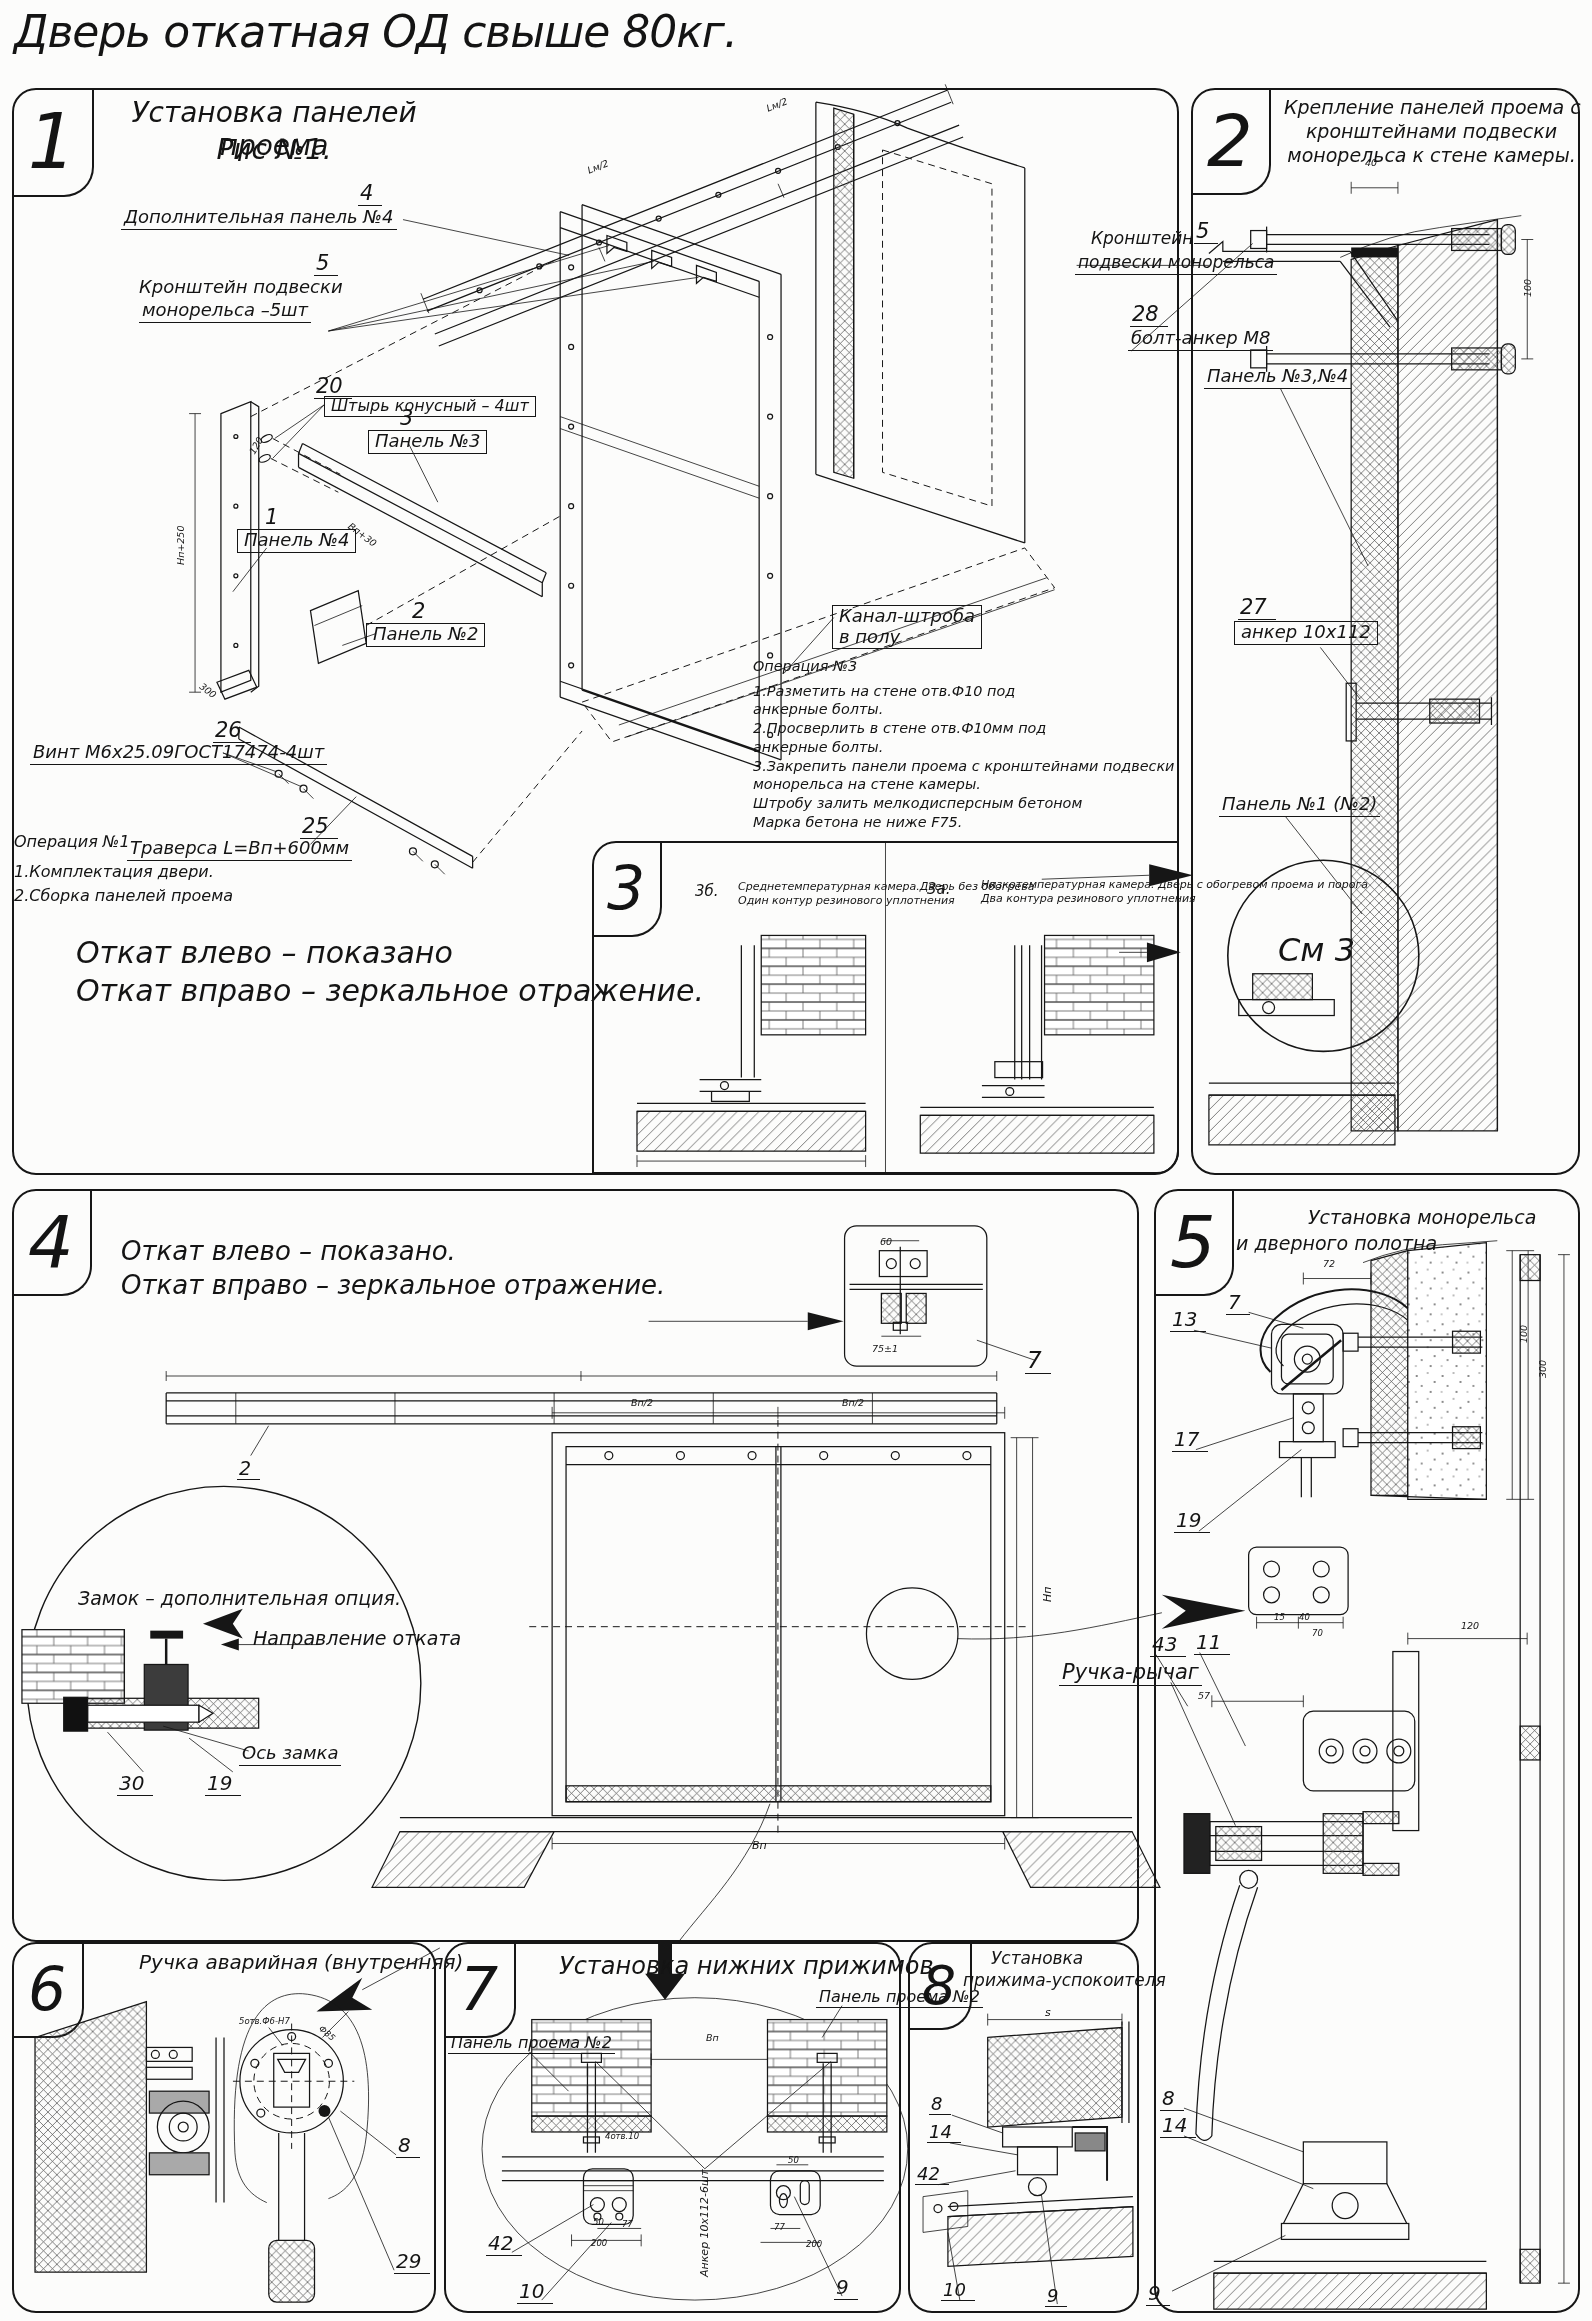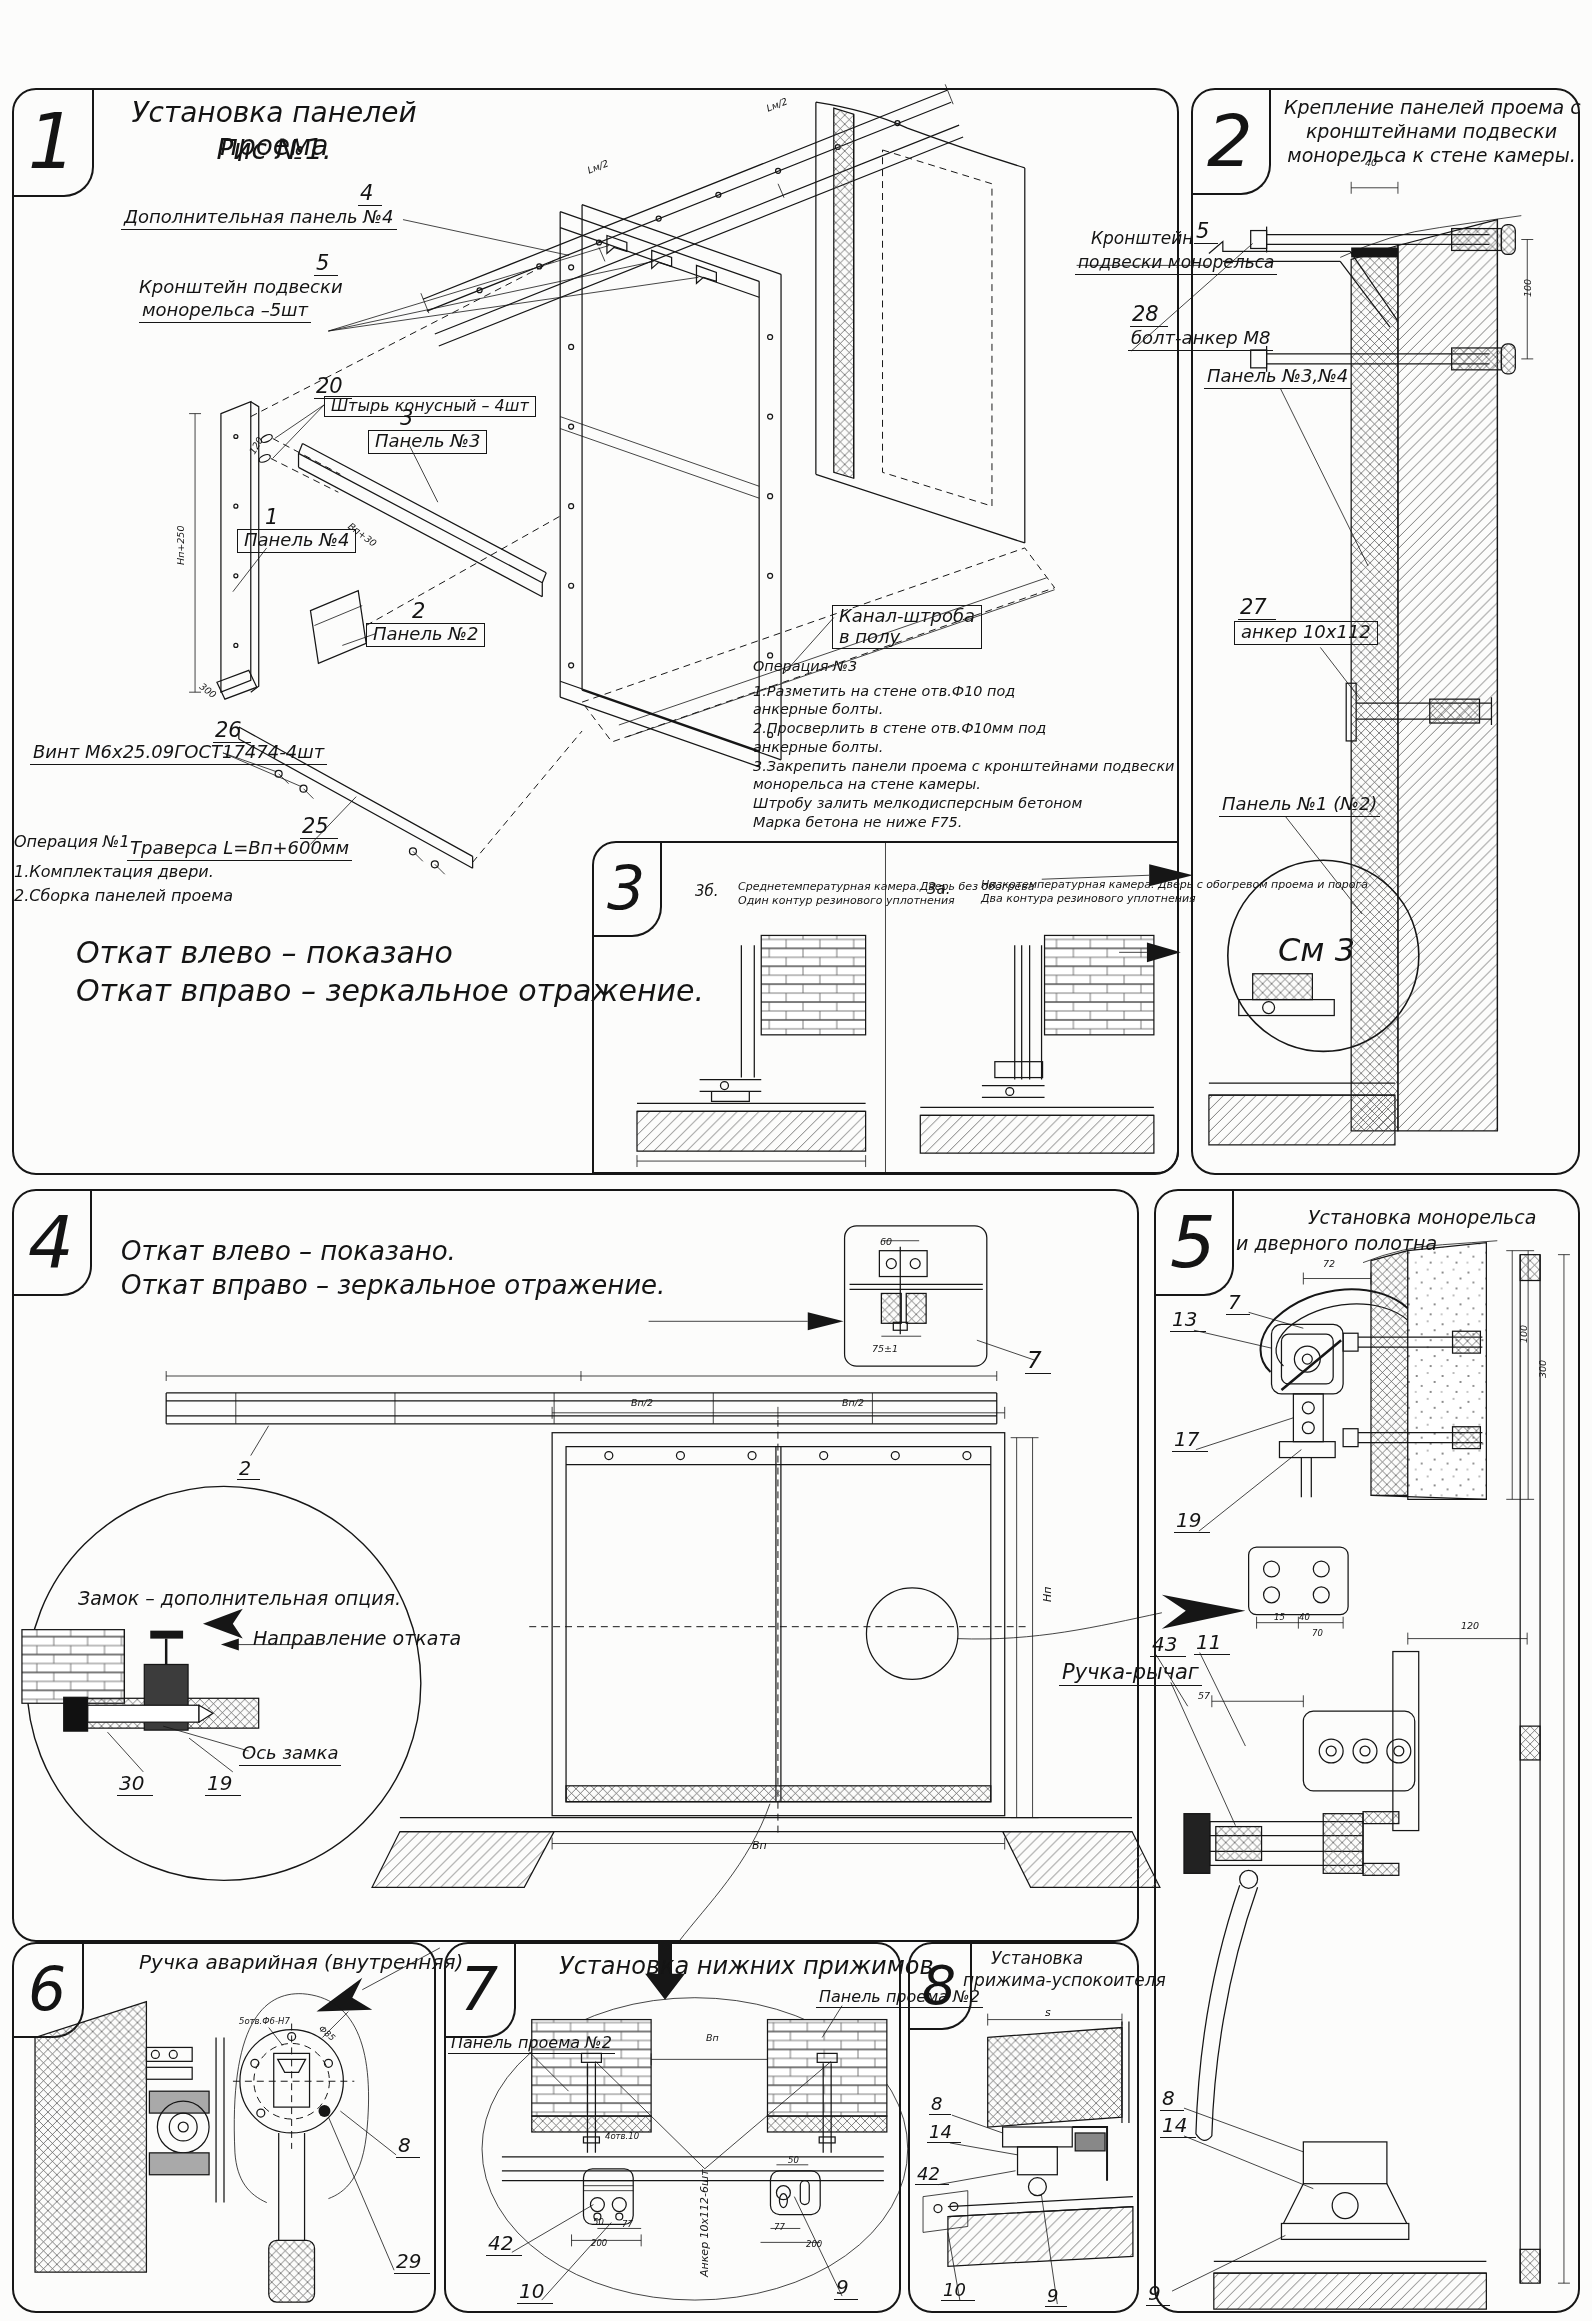--- a/index.html
+++ b/index.html
@@ -51,20 +51,21 @@
         <circle cx="4" cy="6" r="1" fill="#666"></circle>
           <circle cx="15" cy="3" r=".8" fill="#666"></circle>
         <circle cx="22" cy="12" r="1" fill="#666"></circle>
           <circle cx="9" cy="16" r=".9" fill="#666"></circle>
         <circle cx="18" cy="22" r="1" fill="#666"></circle>
           <circle cx="3" cy="22" r=".7" fill="#666"></circle>
       </pattern>
     </defs>
   </svg>
 
+  <div class="ttl" style="left:14px">Дверь откатная ОД свыше 80кг.</div>
 
   <div class="panel" style="left:12px;top:88px;width:1167px;height:1087px"></div>
   <div class="numbox" style="left:12px;top:88px;width:82px;height:109px;font-size:76px">1</div>
 
   <div class="panel" style="left:1191px;top:88px;width:389px;height:1087px"></div>
   <div class="numbox" style="left:1191px;top:88px;width:80px;height:107px;font-size:72px">2</div>
 
   <div class="panel" style="left:592px;top:841px;width:587px;height:333px;border-radius:24px 0 22px 0"></div>
   <div class="numbox" style="left:592px;top:841px;width:70px;height:96px;font-size:60px">3</div>
 

